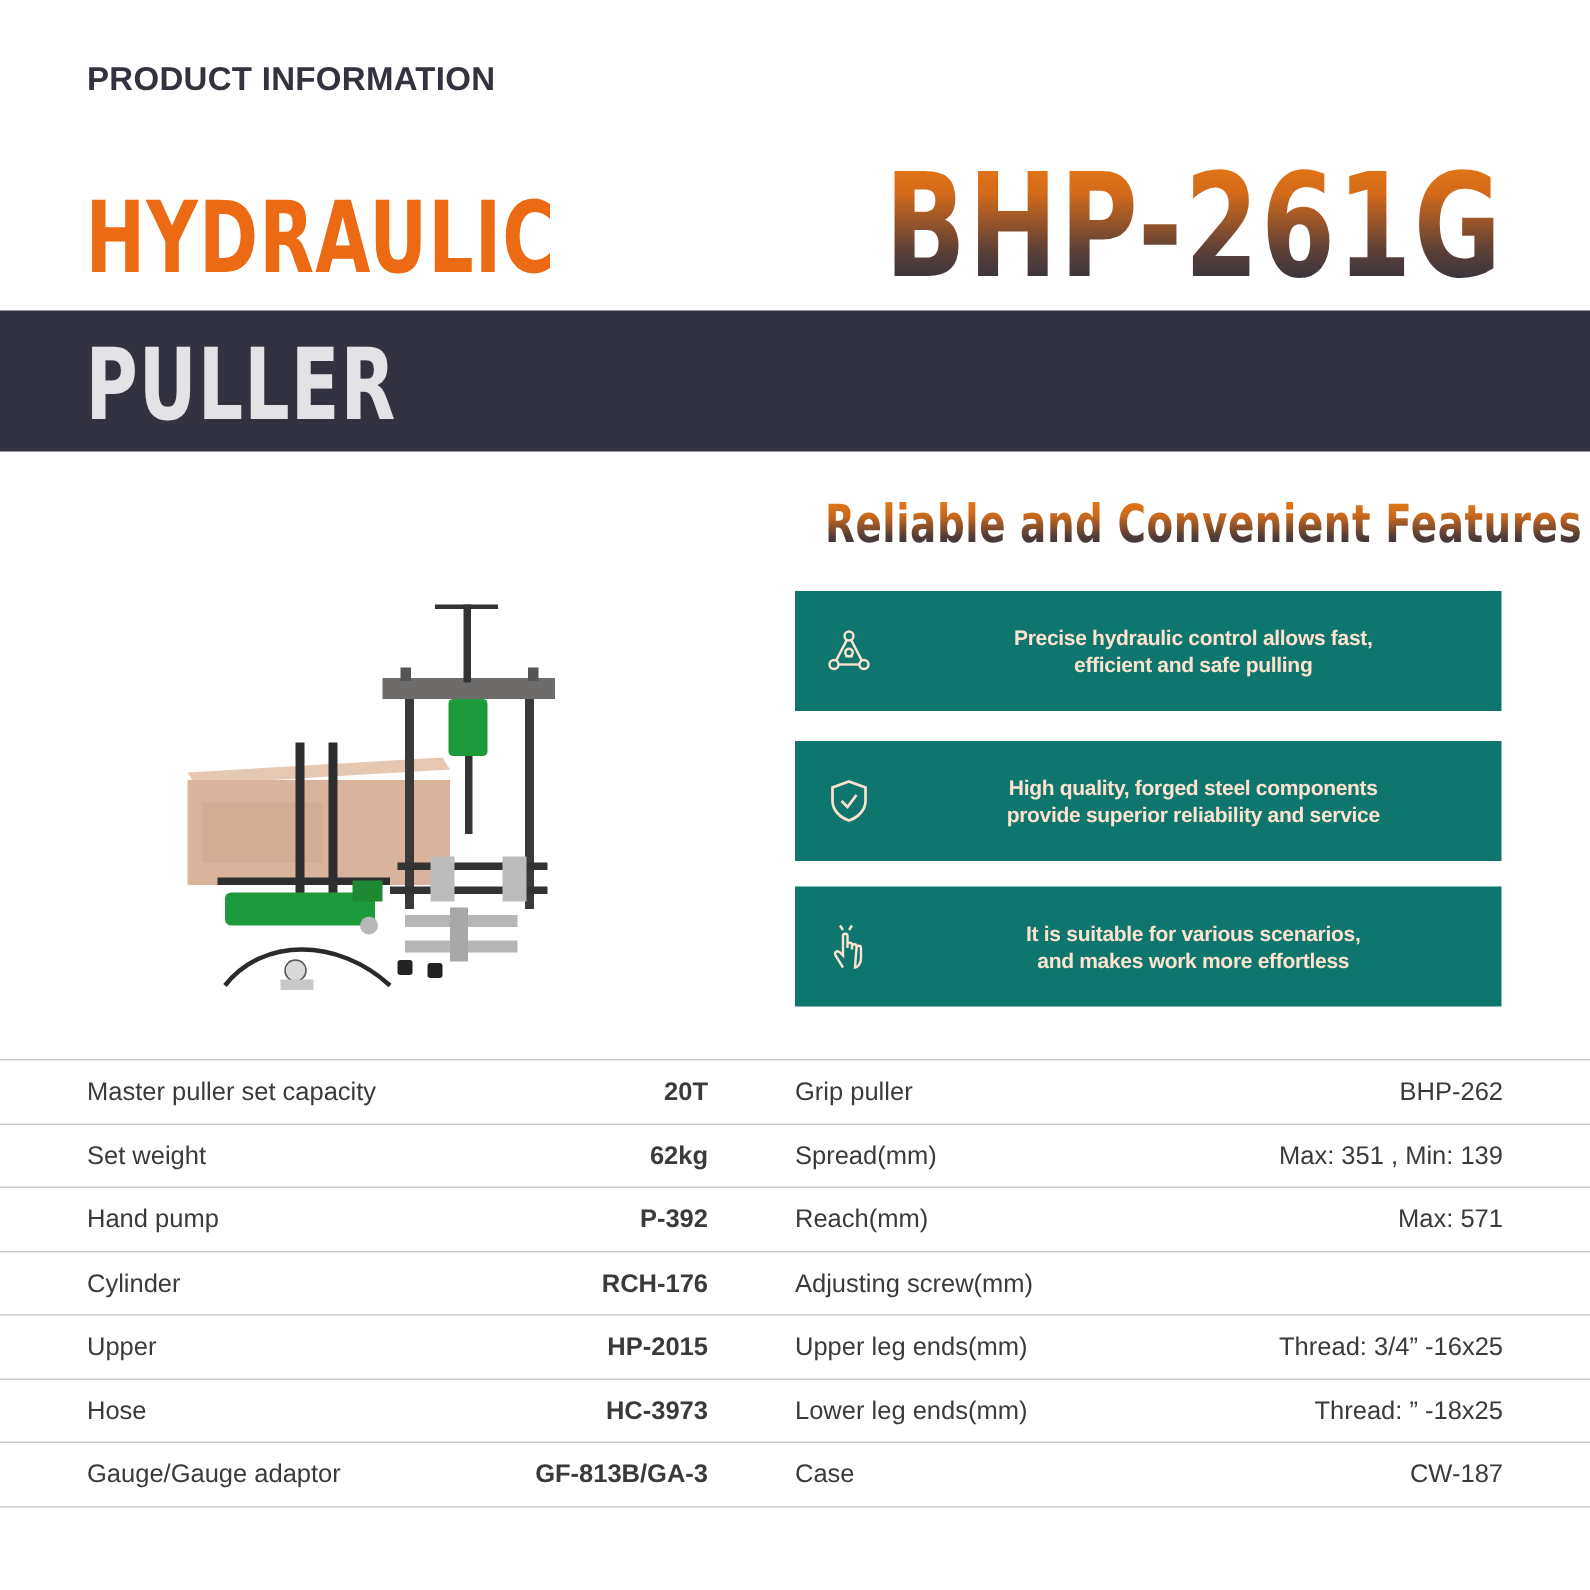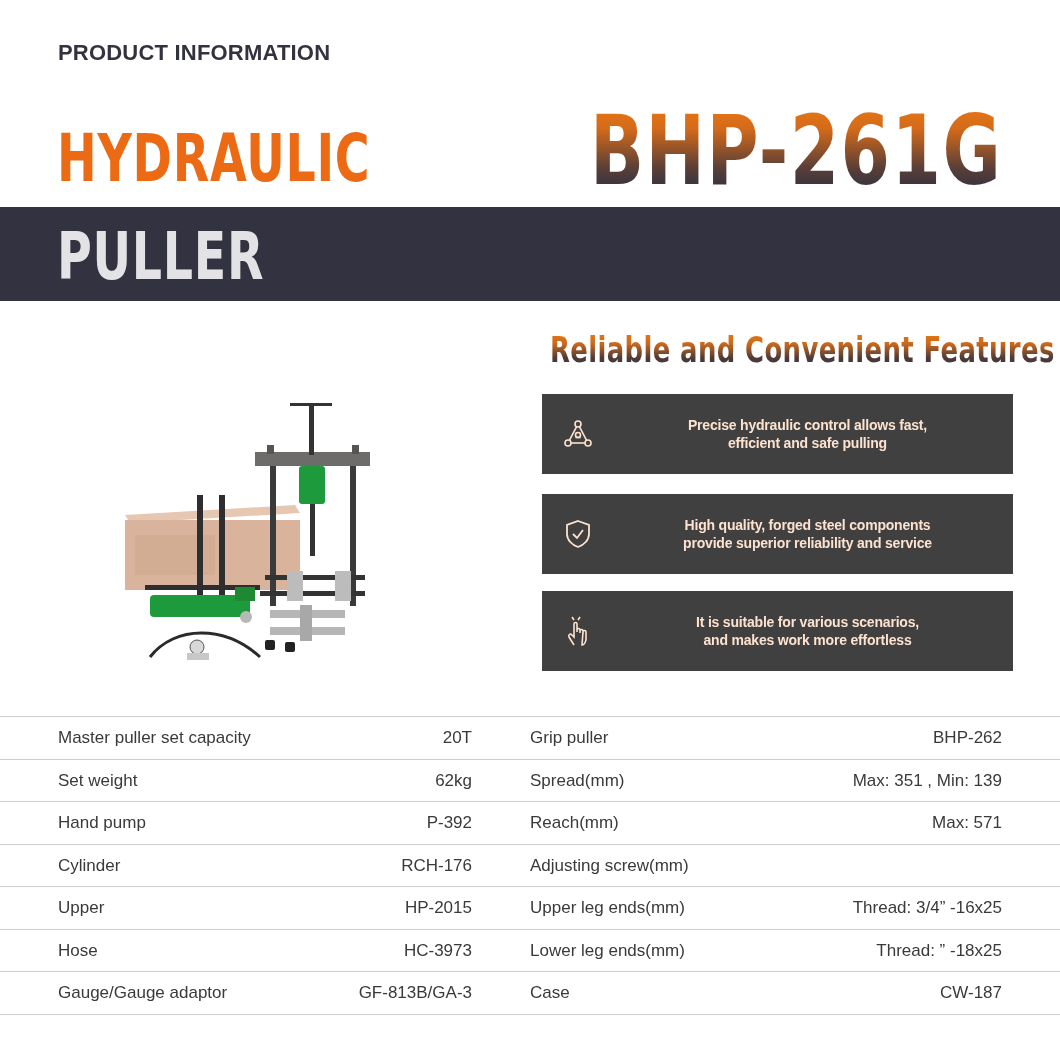--- a/index.html
+++ b/index.html
@@ -39,21 +39,21 @@
     position: absolute; left: 550px; top: 330px;
     font-family: "DejaVu Sans", sans-serif; font-weight: 700; font-size: 35px;
     transform: scaleX(0.74); transform-origin: left top; letter-spacing: 0.5px;
     background: linear-gradient(180deg, #f07e12 0%, #c9681d 35%, #4f3b38 70%, #33323f 100%);
     -webkit-background-clip: text; background-clip: text; color: transparent;
     white-space: nowrap;
   }
 
   .feature {
     position: absolute; left: 530px; width: 471px; height: 80px;
-    background: #404040; display: flex; align-items: center; margin-left: 12px;
+    background: #0f766e; display: flex; align-items: center;
   }
   .feature .ficon {
     position: absolute; left: 20px; top: 24px; width: 32px; height: 32px;
   }
   .feature .ftext {
     position: absolute; left: 100px; right: 40px; top: 0; bottom: 0;
     display: flex; align-items: center; justify-content: center; text-align: center;
     color: #fde3cf; font-size: 14px; line-height: 18px; font-weight: 700;
     font-family: "Liberation Sans", sans-serif; letter-spacing: -0.2px;
   }
@@ -61,29 +61,28 @@
   .f2 { top: 494px; padding-left: 18px; }
   .f3 { top: 591px; }
 
   .product-image {
     position: absolute; left: 115px; top: 395px; width: 265px; height: 280px;
   }
 
   .specs {
     position: absolute; left: 0; top: 706px; width: 1060px;
     border-top: 1.5px solid #cccccc;
-    margin-top: 10px;
   }
   .spec-row {
     position: relative; height: 42.5px; border-bottom: 1.5px solid #cccccc;
     font-size: 17px; color: #3a3a3a; font-family: "Liberation Sans", sans-serif;
   }
   .spec-row span { position: absolute; top: 11px; white-space: nowrap; }
   .lk { left: 58px; }
-  .lv { right: 588px; text-align: right; }
+  .lv { right: 588px; text-align: right; font-weight: bold; }
   .rk { left: 530px; }
   .rv { right: 58px; text-align: right; }
 </style>
 </head>
 <body>
 
 <div class="eyebrow">PRODUCT INFORMATION</div>
 
 <div class="title-word title-hydraulic">HYDRAULIC</div>
 <div class="model">BHP-261G</div>

